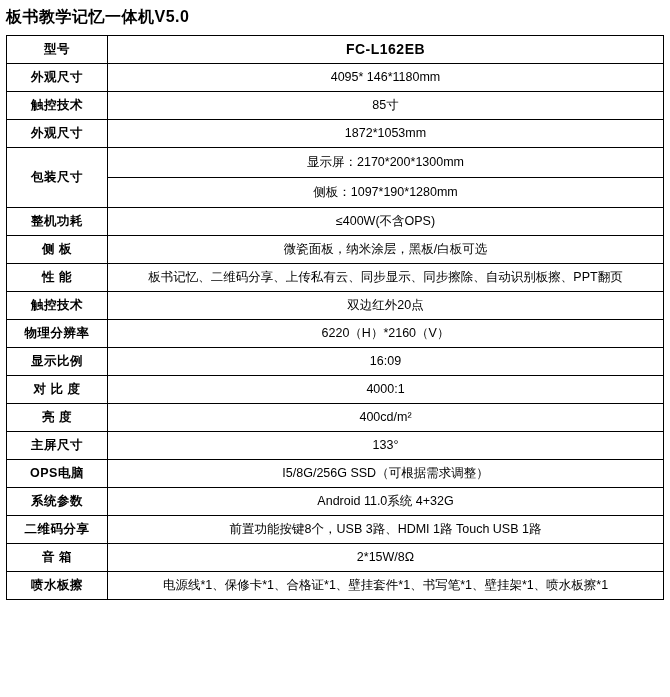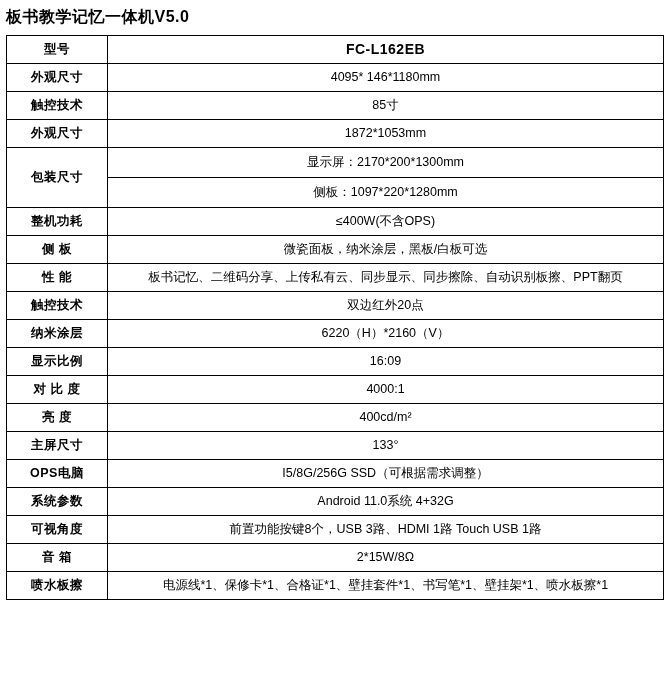--- a/index.html
+++ b/index.html
@@ -92,21 +92,21 @@
       <tr class="row-h">
         <td class="label">外观尺寸</td>
         <td class="value">1872*1053mm</td>
       </tr>
 
       <tr class="row-h-sm">
         <td class="label" rowspan="2">包装尺寸</td>
         <td class="value">显示屏：2170*200*1300mm</td>
       </tr>
       <tr class="row-h-sm">
-        <td class="value">侧板：1097*220*1280mm</td>
+        <td class="value">侧板：1097*190*1280mm</td>
       </tr>
 
       <tr class="row-h">
         <td class="label">整机功耗</td>
         <td class="value">≤400W(不含OPS)</td>
       </tr>
 
       <tr class="row-h">
         <td class="label">侧 板</td>
         <td class="value">微瓷面板，纳米涂层，黑板/白板可选</td>
@@ -116,21 +116,21 @@
         <td class="label">性 能</td>
         <td class="value">板书记忆、二维码分享、上传私有云、同步显示、同步擦除、自动识别板擦、PPT翻页</td>
       </tr>
 
       <tr class="row-h">
         <td class="label">触控技术</td>
         <td class="value">双边红外20点</td>
       </tr>
 
       <tr class="row-h">
-        <td class="label">纳米涂层</td>
+        <td class="label">物理分辨率</td>
         <td class="value">6220（H）*2160（V）</td>
       </tr>
 
       <tr class="row-h">
         <td class="label">显示比例</td>
         <td class="value">16:09</td>
       </tr>
 
       <tr class="row-h">
         <td class="label">对 比 度</td>
@@ -151,21 +151,21 @@
         <td class="label">OPS电脑</td>
         <td class="value">I5/8G/256G SSD（可根据需求调整）</td>
       </tr>
 
       <tr class="row-h">
         <td class="label">系统参数</td>
         <td class="value">Android 11.0系统 4+32G</td>
       </tr>
 
       <tr class="row-h">
-        <td class="label">可视角度</td>
+        <td class="label">二维码分享</td>
         <td class="value">前置功能按键8个，USB 3路、HDMI 1路 Touch USB 1路</td>
       </tr>
 
       <tr class="row-h">
         <td class="label">音 箱</td>
         <td class="value">2*15W/8Ω</td>
       </tr>
 
       <tr class="row-h">
         <td class="label">喷水板擦</td>

